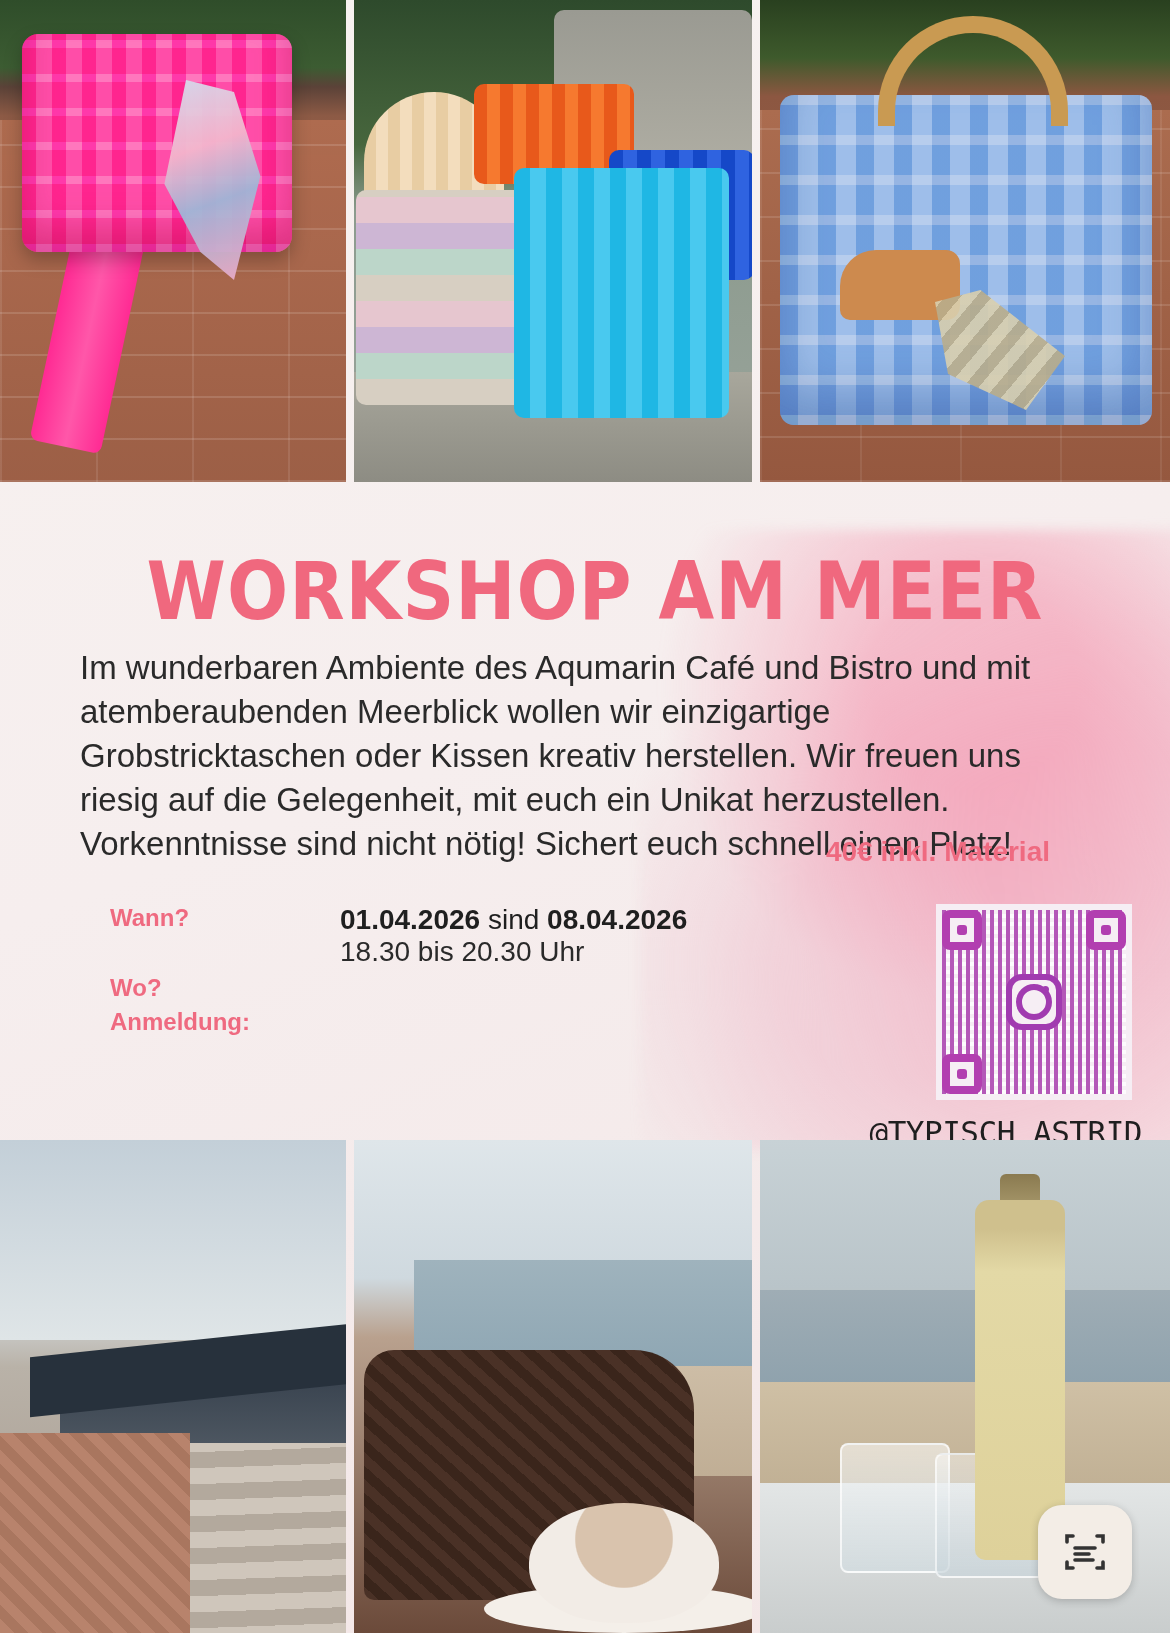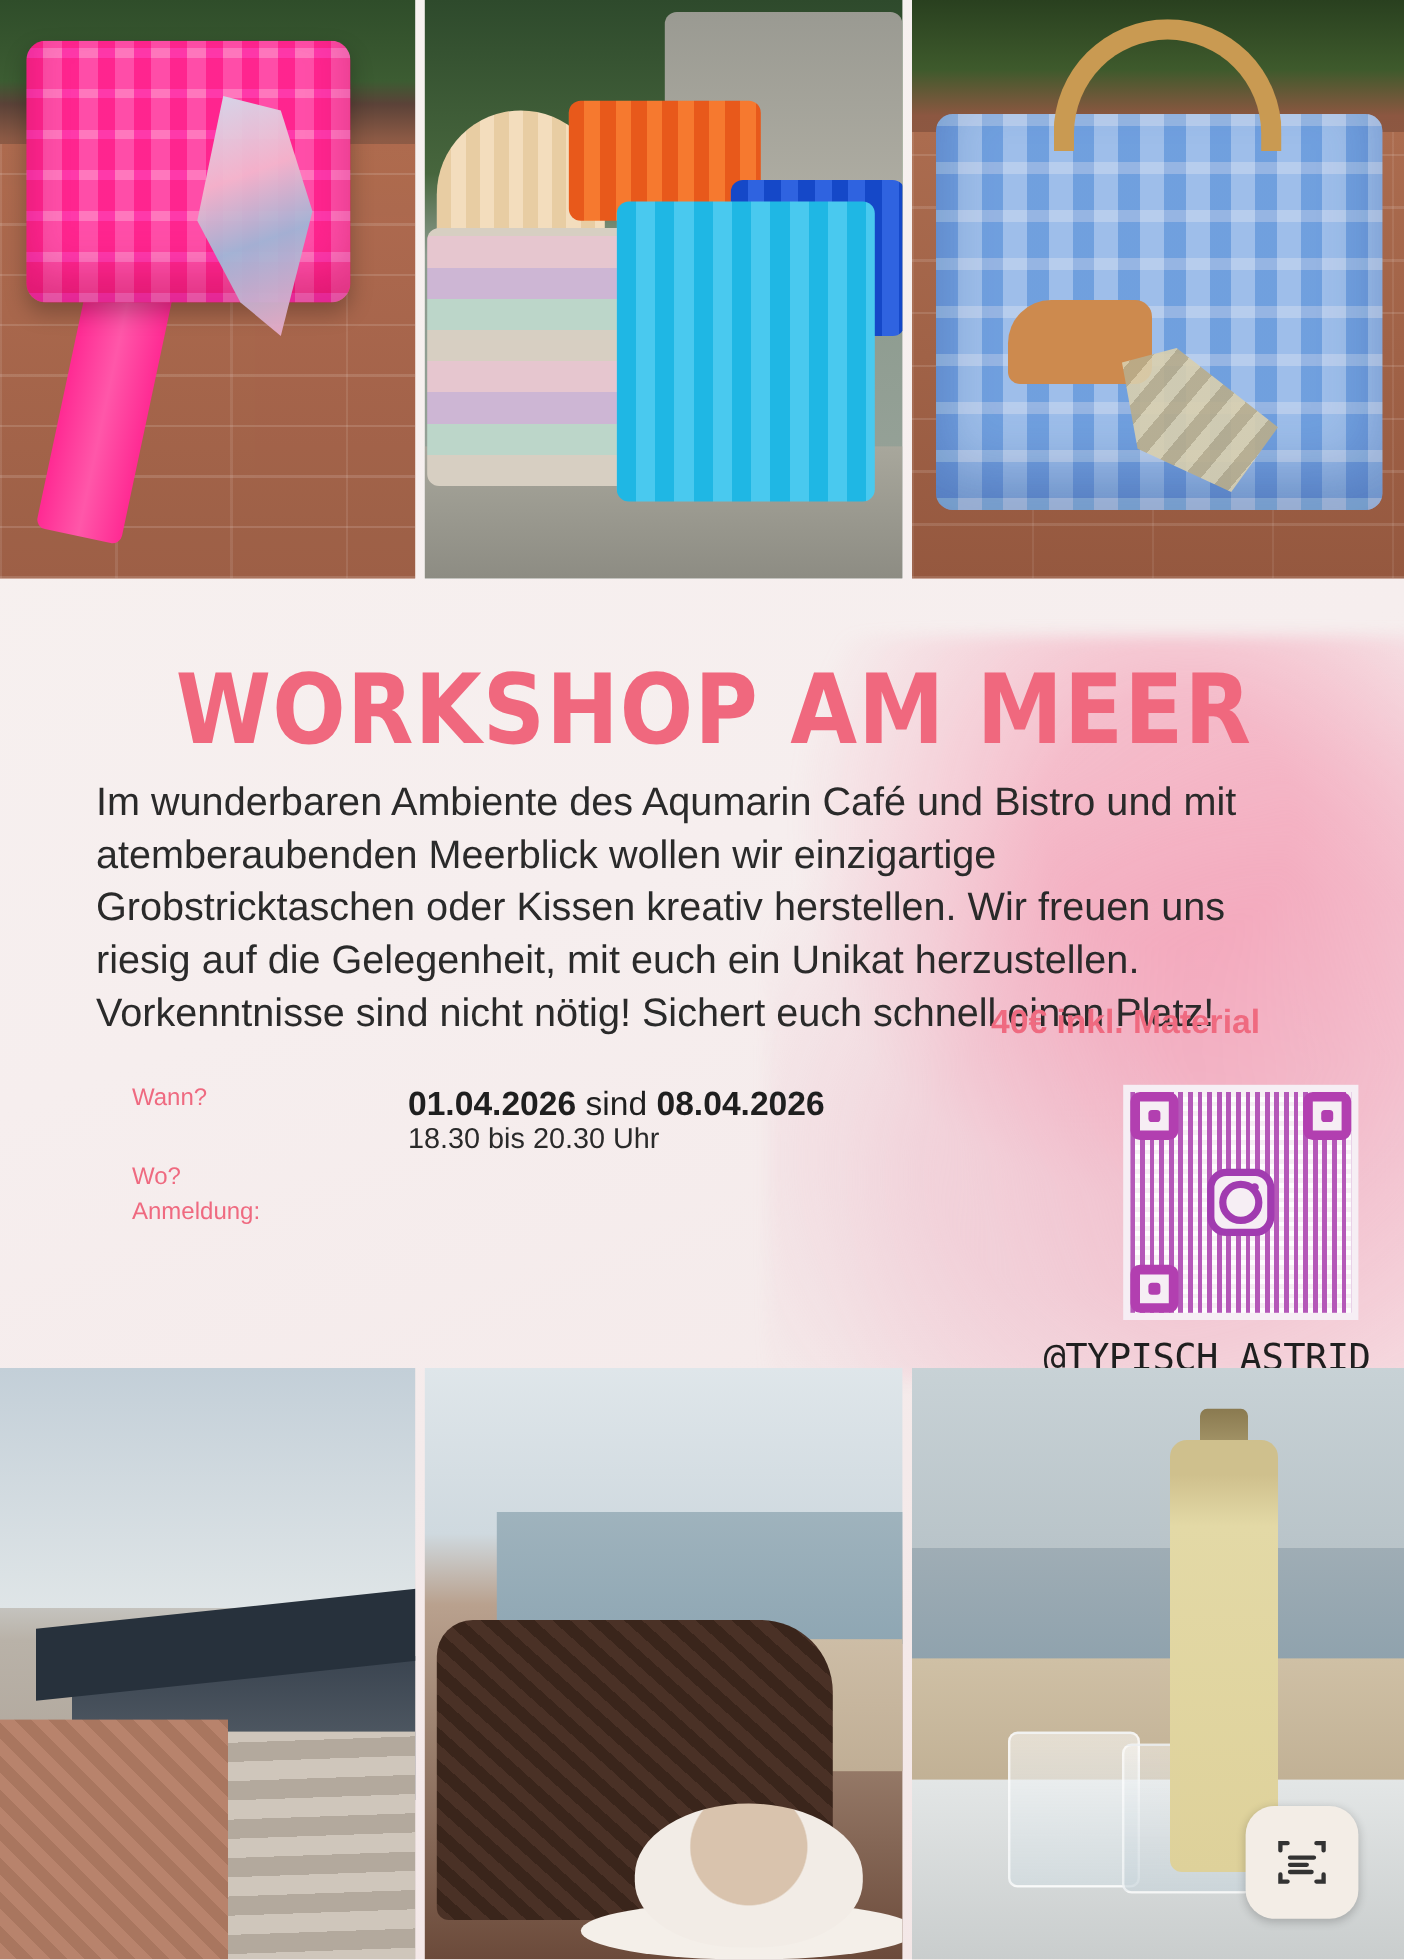--- a/index.html
+++ b/index.html
@@ -240,25 +240,25 @@
   }
 
   .details {
     position:absolute;
     left:110px; top:390px;
     width: 760px;
   }
   .row { display:flex; align-items:flex-start; margin-bottom:6px; }
   .lab {
     width:230px; flex:0 0 230px;
-    color:#ef6a80; font-weight:normal; font-size:20px;
+    color:#ef6a80; font-weight:bold; font-size:24px;
   }
   .val { font-size:28px; color:#1f1f1f; }
   .val .b { font-weight:bold; }
-  .val .sub { display:block; font-size:24px; color:#2a2a2a; }
+  .val .sub { display:block; font-size:28px; color:#2a2a2a; }
 
   
   .qr {
     position:absolute; right:38px; top:390px;
     width:196px; height:196px;
     background:#f6eef4;
     padding:6px;
   }
   .qr .cells {
     position:absolute; inset:6px;

